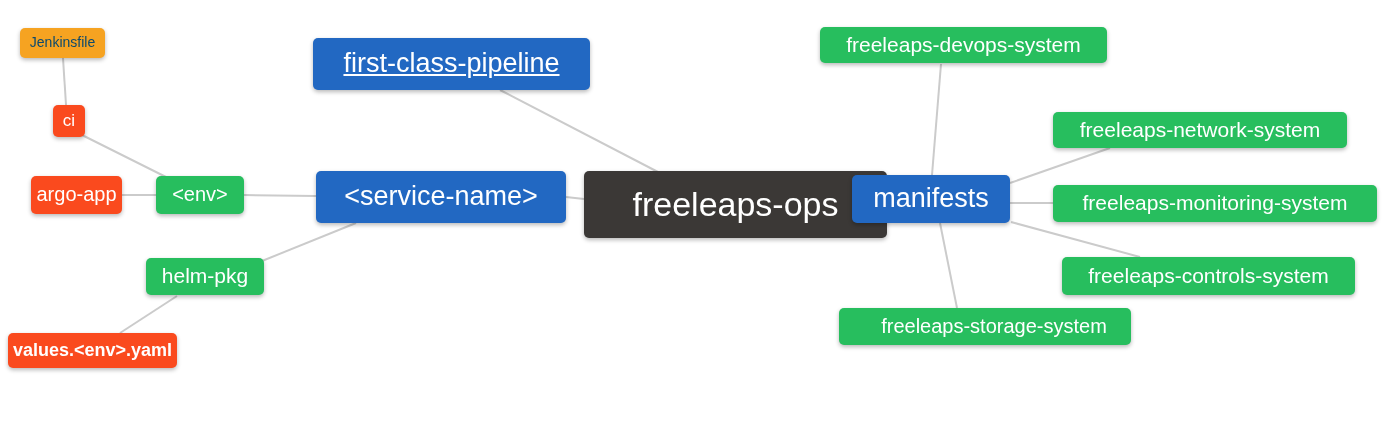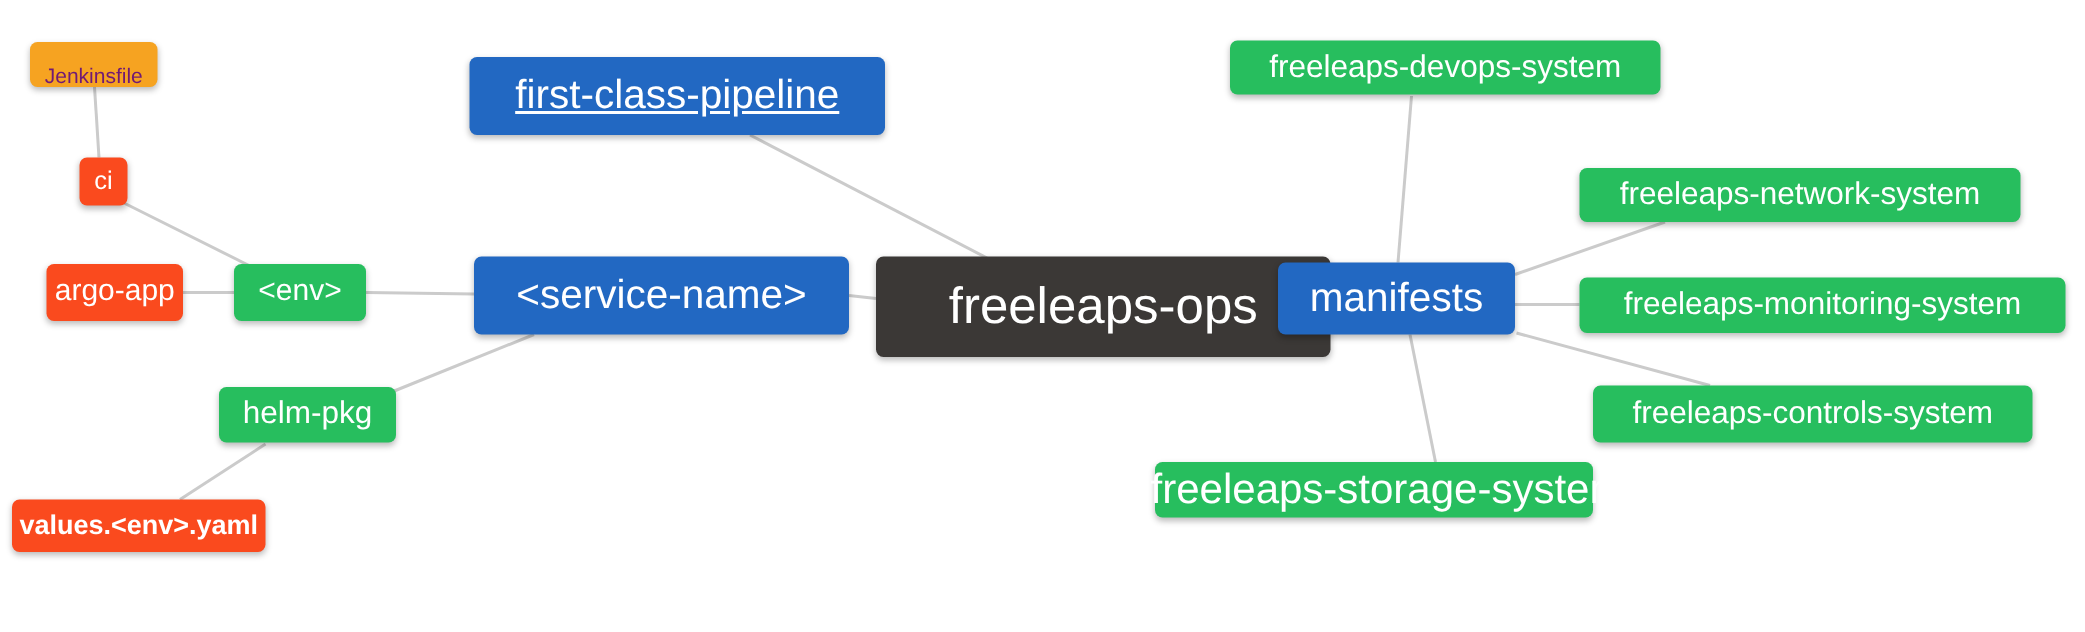--- a/index.html
+++ b/index.html
@@ -56,21 +56,21 @@
       <line x1="500" y1="90" x2="658" y2="172" stroke="#CBCBCB" stroke-width="2"></line>
       <line x1="566" y1="197" x2="584" y2="199" stroke="#CBCBCB" stroke-width="2"></line>
       <line x1="845" y1="201" x2="852" y2="200" stroke="#CBCBCB" stroke-width="2"></line>
       <line x1="932" y1="175" x2="941" y2="64" stroke="#CBCBCB" stroke-width="2"></line>
       <line x1="1010" y1="183" x2="1110" y2="148" stroke="#CBCBCB" stroke-width="2"></line>
       <line x1="1010" y1="203" x2="1053" y2="203" stroke="#CBCBCB" stroke-width="2"></line>
       <line x1="1011" y1="222" x2="1140" y2="257" stroke="#CBCBCB" stroke-width="2"></line>
       <line x1="940" y1="223" x2="957" y2="308" stroke="#CBCBCB" stroke-width="2"></line>
     </svg>
 
-  <div class="node" style="left: 20px; top: 28px; width: 85px; height: 30px; font-size: 14px; background: rgb(246, 163, 33); color: #701a75; align-items: flex-end;">
+  <div class="node" style="left: 20px; top: 28px; width: 85px; height: 30px; font-size: 14px; background: rgb(246, 163, 33); color: #0c4a6e;">
       <span>Jenkinsfile</span>
     </div>
   <div class="node" style="left: 53px; top: 105px; width: 32px; height: 32px; font-size: 17px; background: rgb(250, 74, 30); color: rgb(255, 255, 255);">
       <span>ci</span>
     </div>
   <div class="node" style="left: 31px; top: 176px; width: 91px; height: 38px; font-size: 20px; background: rgb(250, 74, 30); color: rgb(255, 255, 255);">
       <span>argo-app</span>
     </div>
   <div class="node" style="left: 156px; top: 176px; width: 88px; height: 38px; font-size: 20px; background: rgb(39, 190, 94); color: rgb(255, 255, 255);">
       <span>&lt;env&gt;</span>
@@ -98,17 +98,17 @@
     </div>
   <div class="node" style="left: 1053px; top: 112px; width: 294px; height: 36px; font-size: 21px; background: rgb(39, 190, 94); color: rgb(255, 255, 255);">
       <span>freeleaps-network-system</span>
     </div>
   <div class="node" style="left: 1053px; top: 185px; width: 324px; height: 37px; font-size: 21px; background: rgb(39, 190, 94); color: rgb(255, 255, 255);">
       <span>freeleaps-monitoring-system</span>
     </div>
   <div class="node" style="left: 1062px; top: 257px; width: 293px; height: 38px; font-size: 21px; background: rgb(39, 190, 94); color: rgb(255, 255, 255);">
       <span>freeleaps-controls-system</span>
     </div>
-  <div class="node" style="left: 770px; top: 308px; width: 292px; height: 37px; font-size: 28px; background: rgb(39, 190, 94); color: rgb(255, 255, 255); padding-left: 18px;">
+  <div class="node" style="left: 839px; top: 308px; width: 292px; height: 37px; font-size: 20px; background: rgb(39, 190, 94); color: rgb(255, 255, 255); padding-left: 18px;">
       <span>freeleaps-storage-system</span>
     </div>
 
 </div>
 
 </body></html>

